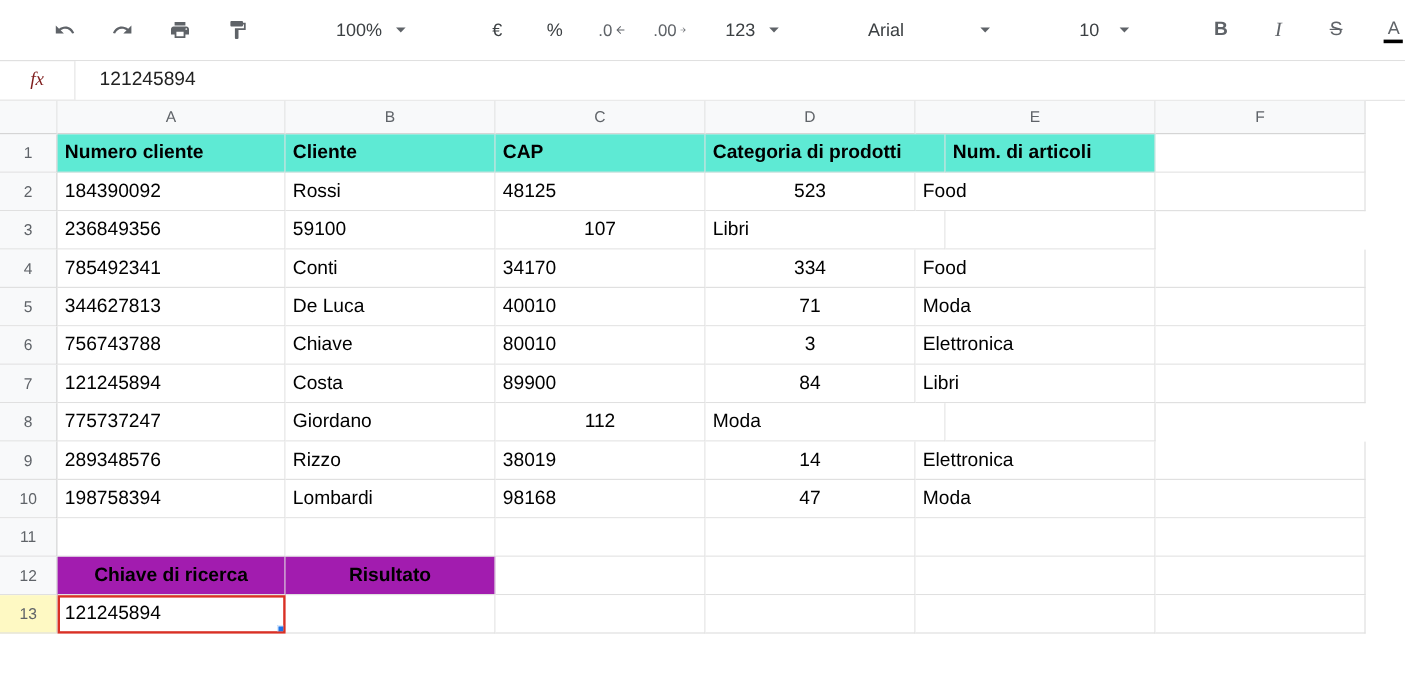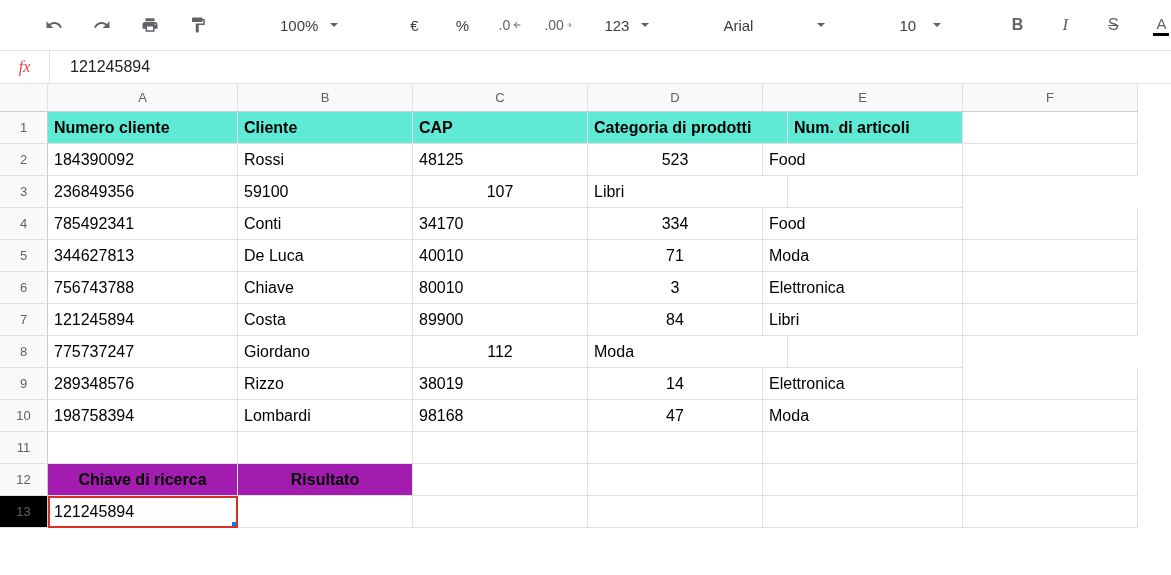--- a/index.html
+++ b/index.html
@@ -15,30 +15,30 @@
   .font-combo { min-width: 120px; justify-content: space-between; }
   .size-combo { min-width: 60px; justify-content: space-between; }
   .tb-bold { font-weight: bold; font-size: 16px; }
   .tb-italic { font-style: italic; font-family: serif; font-size: 17px; }
   .tb-strike { text-decoration: line-through; font-size: 16px; }
   .text-color-btn { display: flex; flex-direction: column; align-items: center; gap: 1px; }
   .text-color-btn .underline-bar { width: 16px; height: 3px; background: #000; }
   .paint-underline { width: 18px; height: 3px; background: #fff; border: 1px solid #bbb; margin-top: 1px; }
   
   .formula-bar { display: flex; align-items: center; height: 34px; border-top: 1px solid #e0e0e0; border-bottom: 1px solid #e0e0e0; }
-  .fx-label { width: 50px; display: flex; align-items: center; justify-content: center; font-style: italic; color: #ef4444; font-size: 16px; border-right: 1px solid #e0e0e0; height: 100%; font-family: serif; }
+  .fx-label { width: 63px; display: flex; align-items: center; justify-content: center; font-style: italic; color: #7f1d1d; font-size: 16px; border-right: 1px solid #e0e0e0; height: 100%; font-family: serif; }
   .fx-input { flex: 1; border: none; outline: none; padding: 0 20px; font-size: 16px; font-family: Arial; color: #222; height: 100%; }
   
   .sheet { display: flex; flex-direction: column; }
   .col-headers { display: flex; height: 28px; }
   .corner { width: 48px; background: #f8f9fa; border-right: 1px solid #e0e0e0; border-bottom: 1px solid #ccc; }
   .col-h { display: flex; align-items: center; justify-content: center; background: #f8f9fa; border-right: 1px solid #e0e0e0; border-bottom: 1px solid #ccc; color: #5f6368; font-size: 13px; cursor: pointer; }
   .row { display: flex; height: 32px; }
   .row-h { width: 48px; display: flex; align-items: center; justify-content: center; background: #f8f9fa; border-right: 1px solid #ccc; border-bottom: 1px solid #e0e0e0; color: #5f6368; font-size: 13px; cursor: pointer; }
-  .row-h.active { background: #000000; }
+  .row-h.active { background: #fef9c3; }
   .cell { border-right: 1px solid #e0e0e0; border-bottom: 1px solid #e0e0e0; padding: 0 6px; display: flex; align-items: center; font-size: 16px; color: #000; overflow: hidden; white-space: nowrap; background: #fff; cursor: cell; }
   .cell.header-cell { background: #5eead4; font-weight: bold; }
   .cell.center { justify-content: center; text-align: center; }
   .cell.green-header { background: #a21caf; font-weight: bold; justify-content: center; }
   .cell.selected { border: 2px solid #d93025; padding: 0 4px; position: relative; }
   .cell.selected::after { content: ''; position: absolute; right: -3px; bottom: -3px; width: 6px; height: 6px; background: #1a73e8; border: 1px solid #fff; }
   
   .cA { width: 190px; }
   .cB { width: 175px; }
   .cC { width: 175px; }

